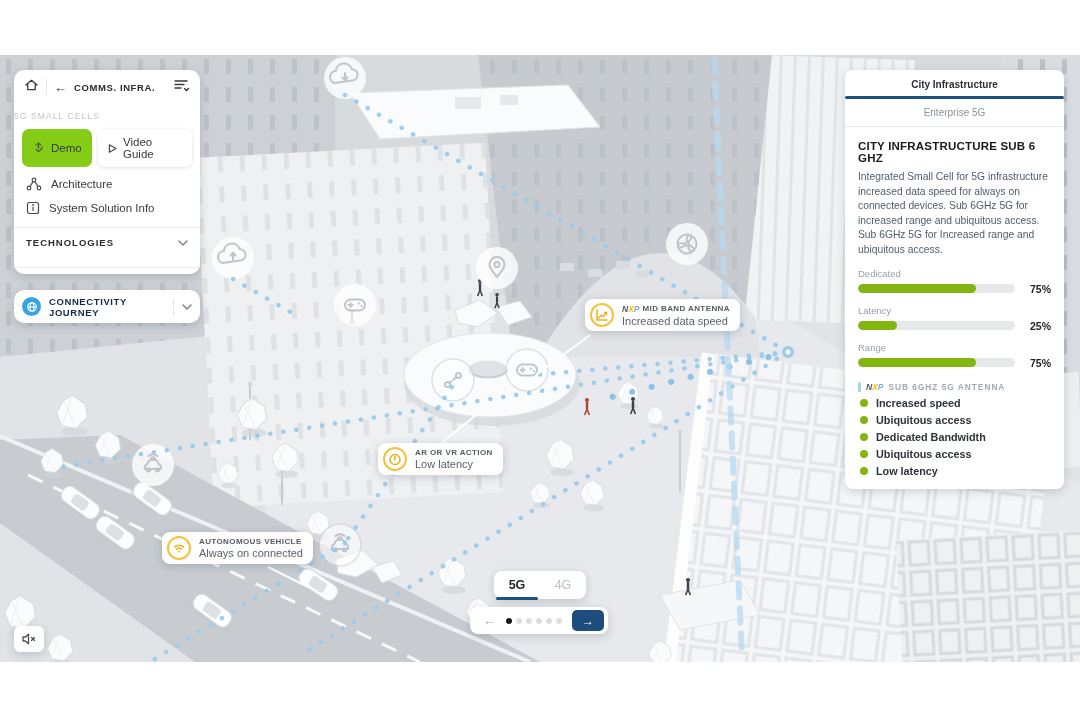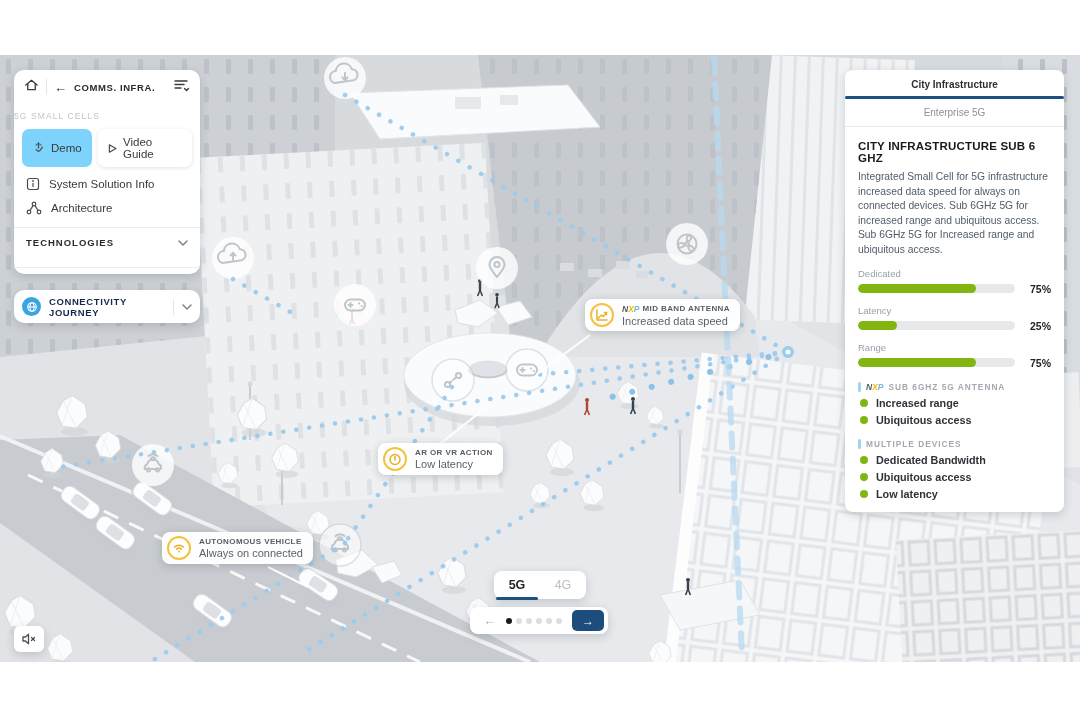--- a/index.html
+++ b/index.html
@@ -13,21 +13,21 @@
   
   .sidebar{left:14px;top:70px;width:186px;z-index:5;padding-bottom:6px;}
   .sb-head{display:flex;align-items:center;gap:7px;padding:8px 10px 7px 10px;}
   .vdiv{width:1px;height:16px;background:#e3e5e8;}
   .back{font-size:13px;color:#2d2d2d;line-height:1;}
   .sb-title{font-size:9.5px;font-weight:700;letter-spacing:.6px;color:#2b2b2b;}
   .sb-filter{margin-left:auto;}
   .sb-section{font-size:8.5px;font-weight:400;letter-spacing:1.1px;color:#c0c5cb;padding:8px 0 2px;}
   .sb-row{display:flex;gap:6px;padding:6px 8px 2px;}
   .btn{display:flex;align-items:center;gap:6px;border-radius:7px;padding:7px 10px;font-size:11.5px;color:#3a3a3a;cursor:pointer;}
-  .btn-demo{background:#7dd3fc;}
+  .btn-demo{background:#84cc16;}
   .btn-ghost{background:#fff;box-shadow:0 1px 4px rgba(0,0,0,.12);}
   .sb-item{display:flex;align-items:center;gap:9px;padding:8px 12px 2px;font-size:11.5px;color:#3a3a3a;}
   .sb-div{height:1px;background:#ececee;margin:10px 0 0;}
   .sb-group{display:flex;align-items:center;justify-content:space-between;padding:9px 12px;font-size:9.5px;font-weight:700;letter-spacing:1px;color:#2b2b2b;}
   .conn-card{left:14px;top:290px;width:186px;height:33px;z-index:5;display:flex;align-items:center;gap:8px;padding:0 8px;}
   .conn-ico{width:19px;height:19px;border-radius:50%;background:#38a4e0;display:flex;align-items:center;justify-content:center;flex:0 0 auto;}
   .conn-label{font-size:9.5px;font-weight:700;letter-spacing:.6px;color:#16294d;flex:1;}
   .conn-right{display:flex;align-items:center;gap:8px;}
 
   
@@ -412,41 +412,41 @@
         <span>Demo</span>
       </span>
       <span class="btn btn-ghost">
         <svg width="10" height="11" viewBox="0 0 10 11">
             <path d="M1.5,1.5 L8.5,5.5 L1.5,9.5 Z" fill="none" stroke="#4a4a4a" stroke-width="1.3" stroke-linejoin="round"></path>
           </svg>
         <span>Video Guide</span>
       </span>
     </div>
     <div class="sb-item">
-      <svg width="14" height="14" viewBox="0 0 14 14">
-          <g stroke="#4a4a4a" stroke-width="1.2" fill="none">
-            <rect x="1.5" y="1.5" width="11" height="11" rx="2"></rect>
-            <line x1="7" y1="6" x2="7" y2="10"></line>
-          </g>
-          <circle cx="7" cy="4" r="0.9" fill="#4a4a4a"></circle>
-        </svg>
-      <span>System Solution Info</span>
-    </div>
-    <div class="sb-item">
       <svg width="16" height="14" viewBox="0 0 16 14">
           <g stroke="#4a4a4a" stroke-width="1.2" fill="none">
             <circle cx="3" cy="11" r="1.8"></circle>
             <circle cx="13" cy="11" r="1.8"></circle>
             <circle cx="8" cy="3" r="1.8"></circle>
             <line x1="4" y1="9.5" x2="7" y2="4.6"></line>
             <line x1="12" y1="9.5" x2="9" y2="4.6"></line>
           </g>
         </svg>
       <span>Architecture</span>
     </div>
+    <div class="sb-item">
+      <svg width="14" height="14" viewBox="0 0 14 14">
+          <g stroke="#4a4a4a" stroke-width="1.2" fill="none">
+            <rect x="1.5" y="1.5" width="11" height="11" rx="2"></rect>
+            <line x1="7" y1="6" x2="7" y2="10"></line>
+          </g>
+          <circle cx="7" cy="4" r="0.9" fill="#4a4a4a"></circle>
+        </svg>
+      <span>System Solution Info</span>
+    </div>
     <div class="sb-div"></div>
     <div class="sb-group">
       <span>TECHNOLOGIES</span>
       <svg width="10" height="6" viewBox="0 0 10 6">
           <polyline points="1,1 5,5 9,1" fill="none" stroke="#7d848b" stroke-width="1.5" stroke-linecap="round" stroke-linejoin="round"></polyline>
         </svg>
     </div>
     <div class="sb-div"></div>
   </div>
 
@@ -507,33 +507,27 @@
 
     <div class="sect">
       <div class="sect-head">
         <span class="sect-bar"></span>
         <span class="nxp"><span class="n">N</span><span class="x">X</span><span class="p">P</span></span>
         <span>SUB 6GHZ 5G ANTENNA</span>
       </div>
     </div>
     <div class="bullet">
         <span class="dot-g"></span>
-        <span>Increased range</span>
+        <span>Increased speed</span>
       </div>
     <div class="bullet">
         <span class="dot-g"></span>
         <span>Ubiquitous access</span>
       </div>
 
-    <div class="sect">
-      <div class="sect-head">
-        <span class="sect-bar"></span>
-        <span>MULTIPLE DEVICES</span>
-      </div>
-    </div>
     <div class="bullet">
         <span class="dot-g"></span>
         <span>Dedicated Bandwidth</span>
       </div>
     <div class="bullet">
         <span class="dot-g"></span>
         <span>Ubiquitous access</span>
       </div>
     <div class="bullet">
         <span class="dot-g"></span>

